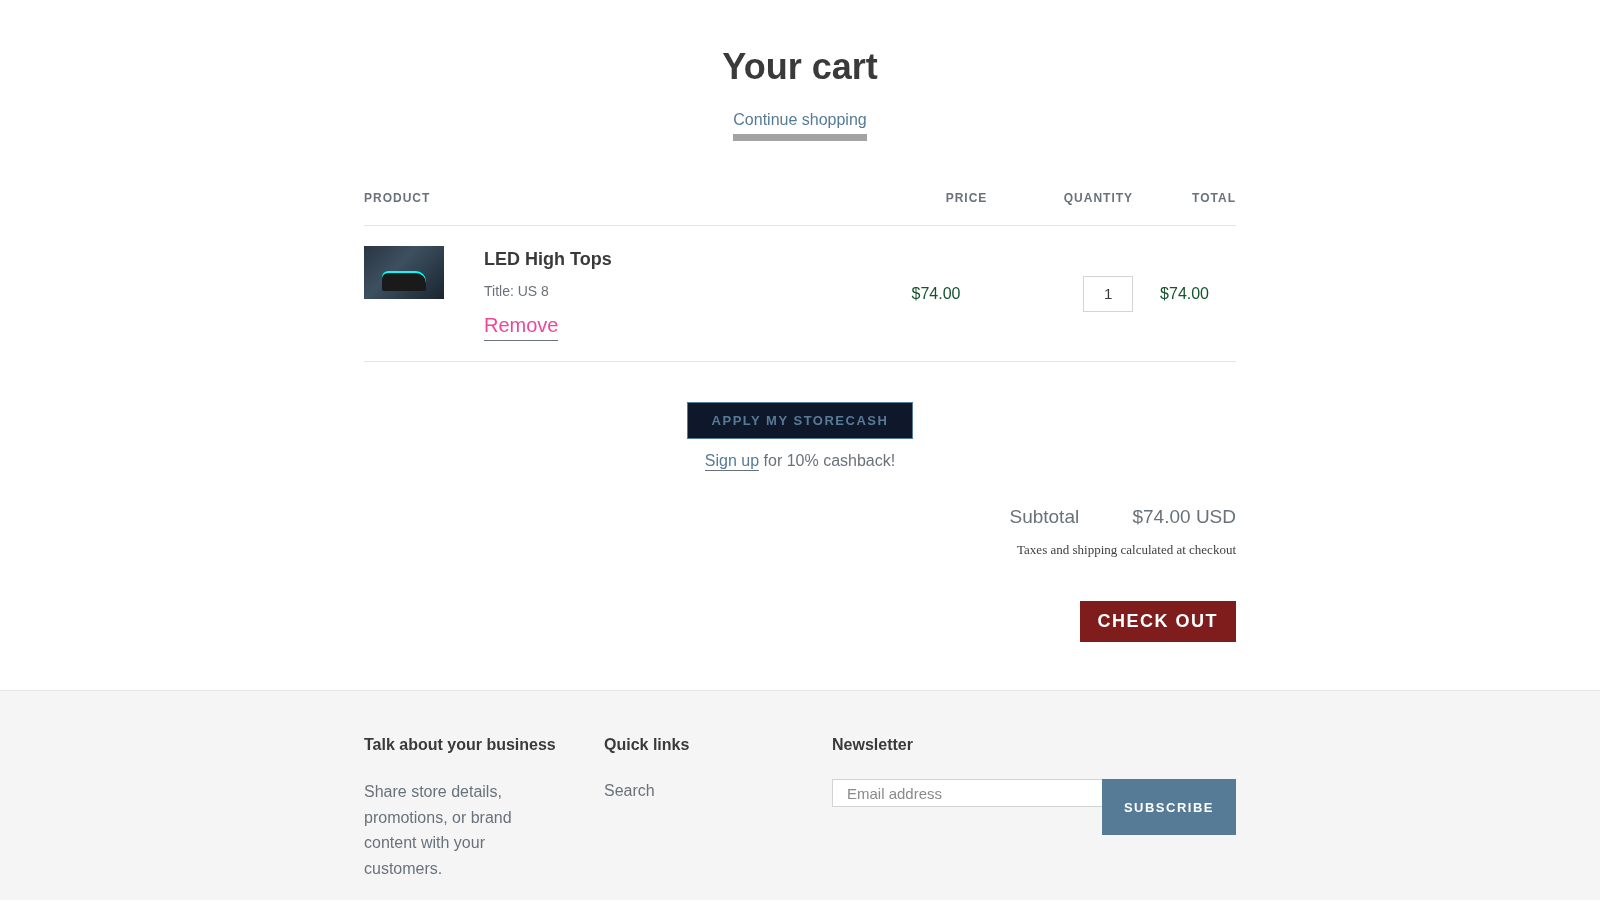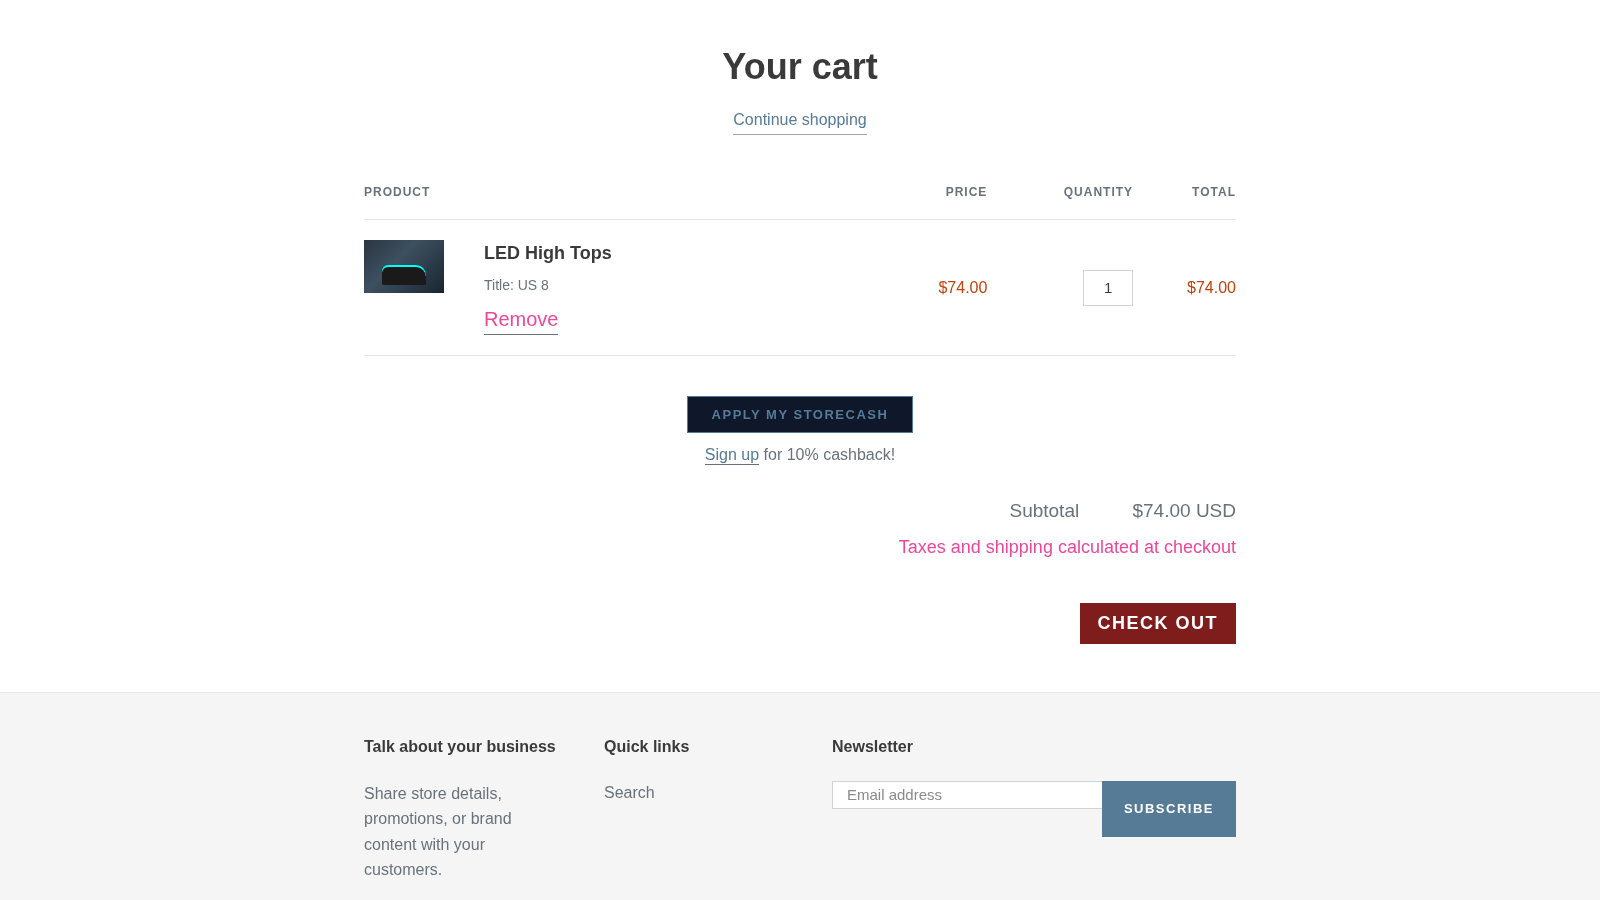--- a/index.html
+++ b/index.html
@@ -20,21 +20,21 @@
     padding-top: 40px;
   }
   .cart-title {
     font-size: 36px;
     font-weight: 700;
     color: #3a3a3a;
     margin-bottom: 14px;
   }
   .continue-shopping {
     color: #557b97;
-    border-bottom: 1px solid #a3a3a3;
+    border-bottom: 7px solid #a3a3a3;
     padding-bottom: 2px;
     text-decoration: none;
     cursor: pointer;
     display: inline-block;
   }
   table {
     width: 100%;
     border-collapse: collapse;
     margin-top: 48px;
   }
@@ -93,22 +93,22 @@
   .remove-link {
     font-size: 20px;
     color: #ec4899;
     border-bottom: 1px solid #69727b;
     padding-bottom: 0;
     text-decoration: none;
     cursor: pointer;
     display: inline-block;
   }
   td.price-cell, td.total-cell {
-    text-align: right;
-    color: #c2410c;
+    text-align: center;
+    color: #14532d;
     font-size: 16px;
   }
   td.qty-cell {
     text-align: right;
   }
   .qty-input {
     width: 50px;
     height: 36px;
     border: 1px solid #d3d3d3;
     text-align: center;
@@ -147,23 +147,24 @@
   .subtotal-section {
     text-align: right;
     margin-top: 30px;
   }
   .subtotal-row {
     font-size: 19px;
     color: #69727b;
   }
   .subtotal-label { margin-right: 48px; }
   .taxes-note {
-    font-size: 18px;
-    color: #ec4899;
+    font-size: 13px;
+    color: #404040;
     margin-top: 8px;
+    font-family: Liberation Serif, serif;
   }
   .checkout-section {
     text-align: right;
     margin-top: 42px;
     padding-bottom: 48px;
   }
   .checkout-btn {
     background: #7f1d1d;
     color: #fff;
     border: none;

